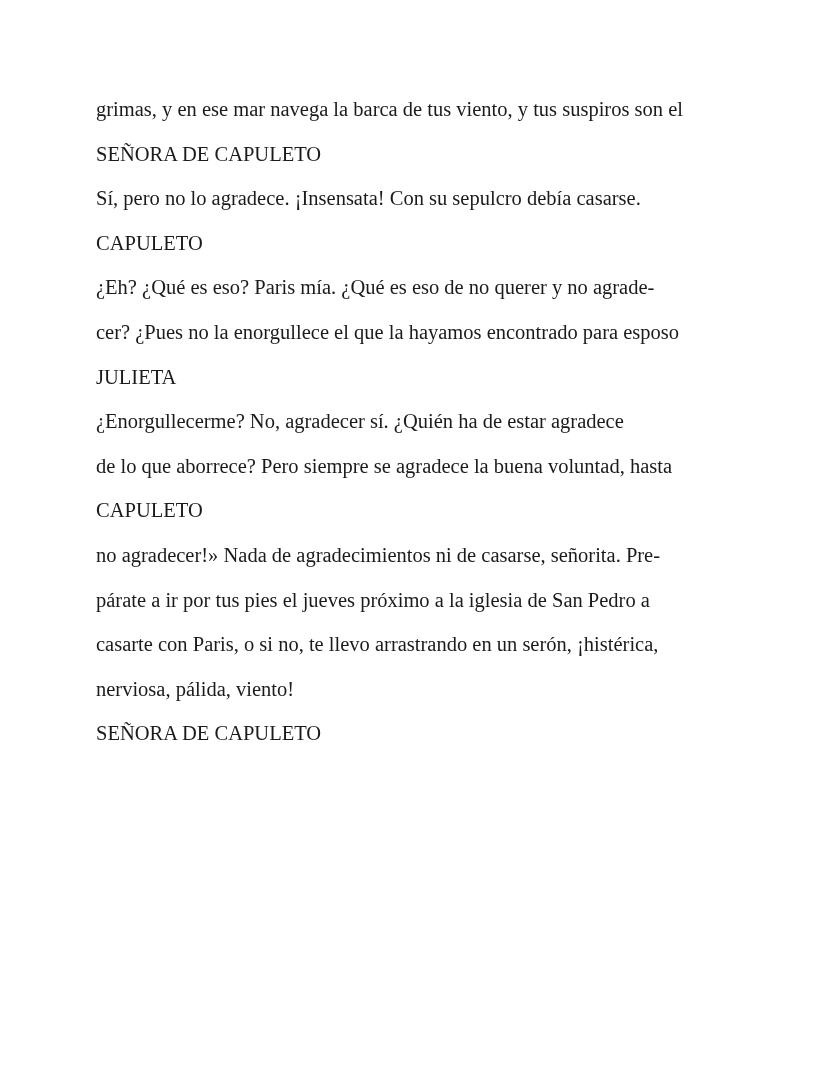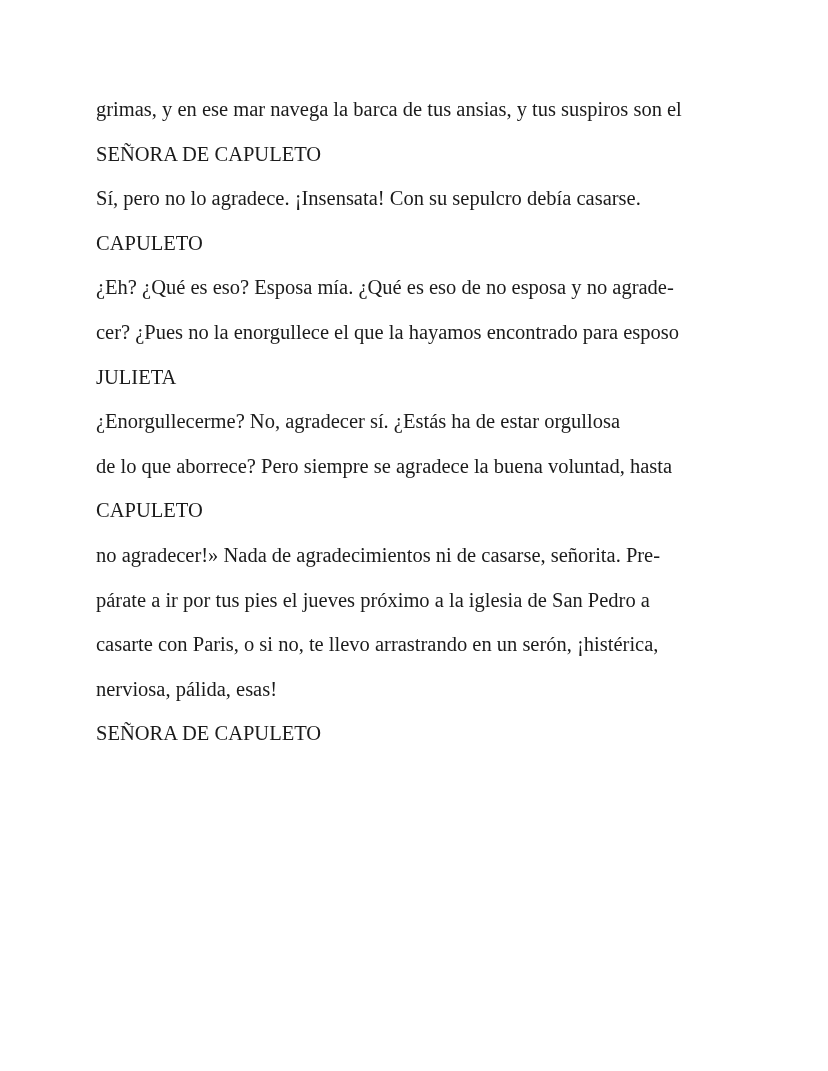--- a/index.html
+++ b/index.html
@@ -29,28 +29,28 @@
     color: #1b1b1b;
   }
   .speaker {
     
   }
 </style>
 </head>
 <body>
 
 <div class="page">
-  <div class="line">grimas, y en ese mar navega la barca de tus ansias, y tus suspiros son el</div>
+  <div class="line">grimas, y en ese mar navega la barca de tus viento, y tus suspiros son el</div>
   <div class="line speaker">SEÑORA DE CAPULETO</div>
   <div class="line">Sí, pero no lo agradece. ¡Insensata! Con su sepulcro debía casarse.</div>
   <div class="line speaker">CAPULETO</div>
-  <div class="line">¿Eh? ¿Qué es eso? Esposa mía. ¿Qué es eso de no esposa y no agrade-</div>
+  <div class="line">¿Eh? ¿Qué es eso? Paris mía. ¿Qué es eso de no querer y no agrade-</div>
   <div class="line">cer? ¿Pues no la enorgullece el que la hayamos encontrado para esposo</div>
   <div class="line speaker">JULIETA</div>
-  <div class="line">¿Enorgullecerme? No, agradecer sí. ¿Estás ha de estar orgullosa</div>
+  <div class="line">¿Enorgullecerme? No, agradecer sí. ¿Quién ha de estar agradece</div>
   <div class="line">de lo que aborrece? Pero siempre se agradece la buena voluntad, hasta</div>
   <div class="line speaker">CAPULETO</div>
   <div class="line">no agradecer!» Nada de agradecimientos ni de casarse, señorita. Pre-</div>
   <div class="line">párate a ir por tus pies el jueves próximo a la iglesia de San Pedro a</div>
   <div class="line">casarte con Paris, o si no, te llevo arrastrando en un serón, ¡histérica,</div>
-  <div class="line">nerviosa, pálida, esas!</div>
+  <div class="line">nerviosa, pálida, viento!</div>
   <div class="line speaker">SEÑORA DE CAPULETO</div>
 </div>
 
 </body></html>

